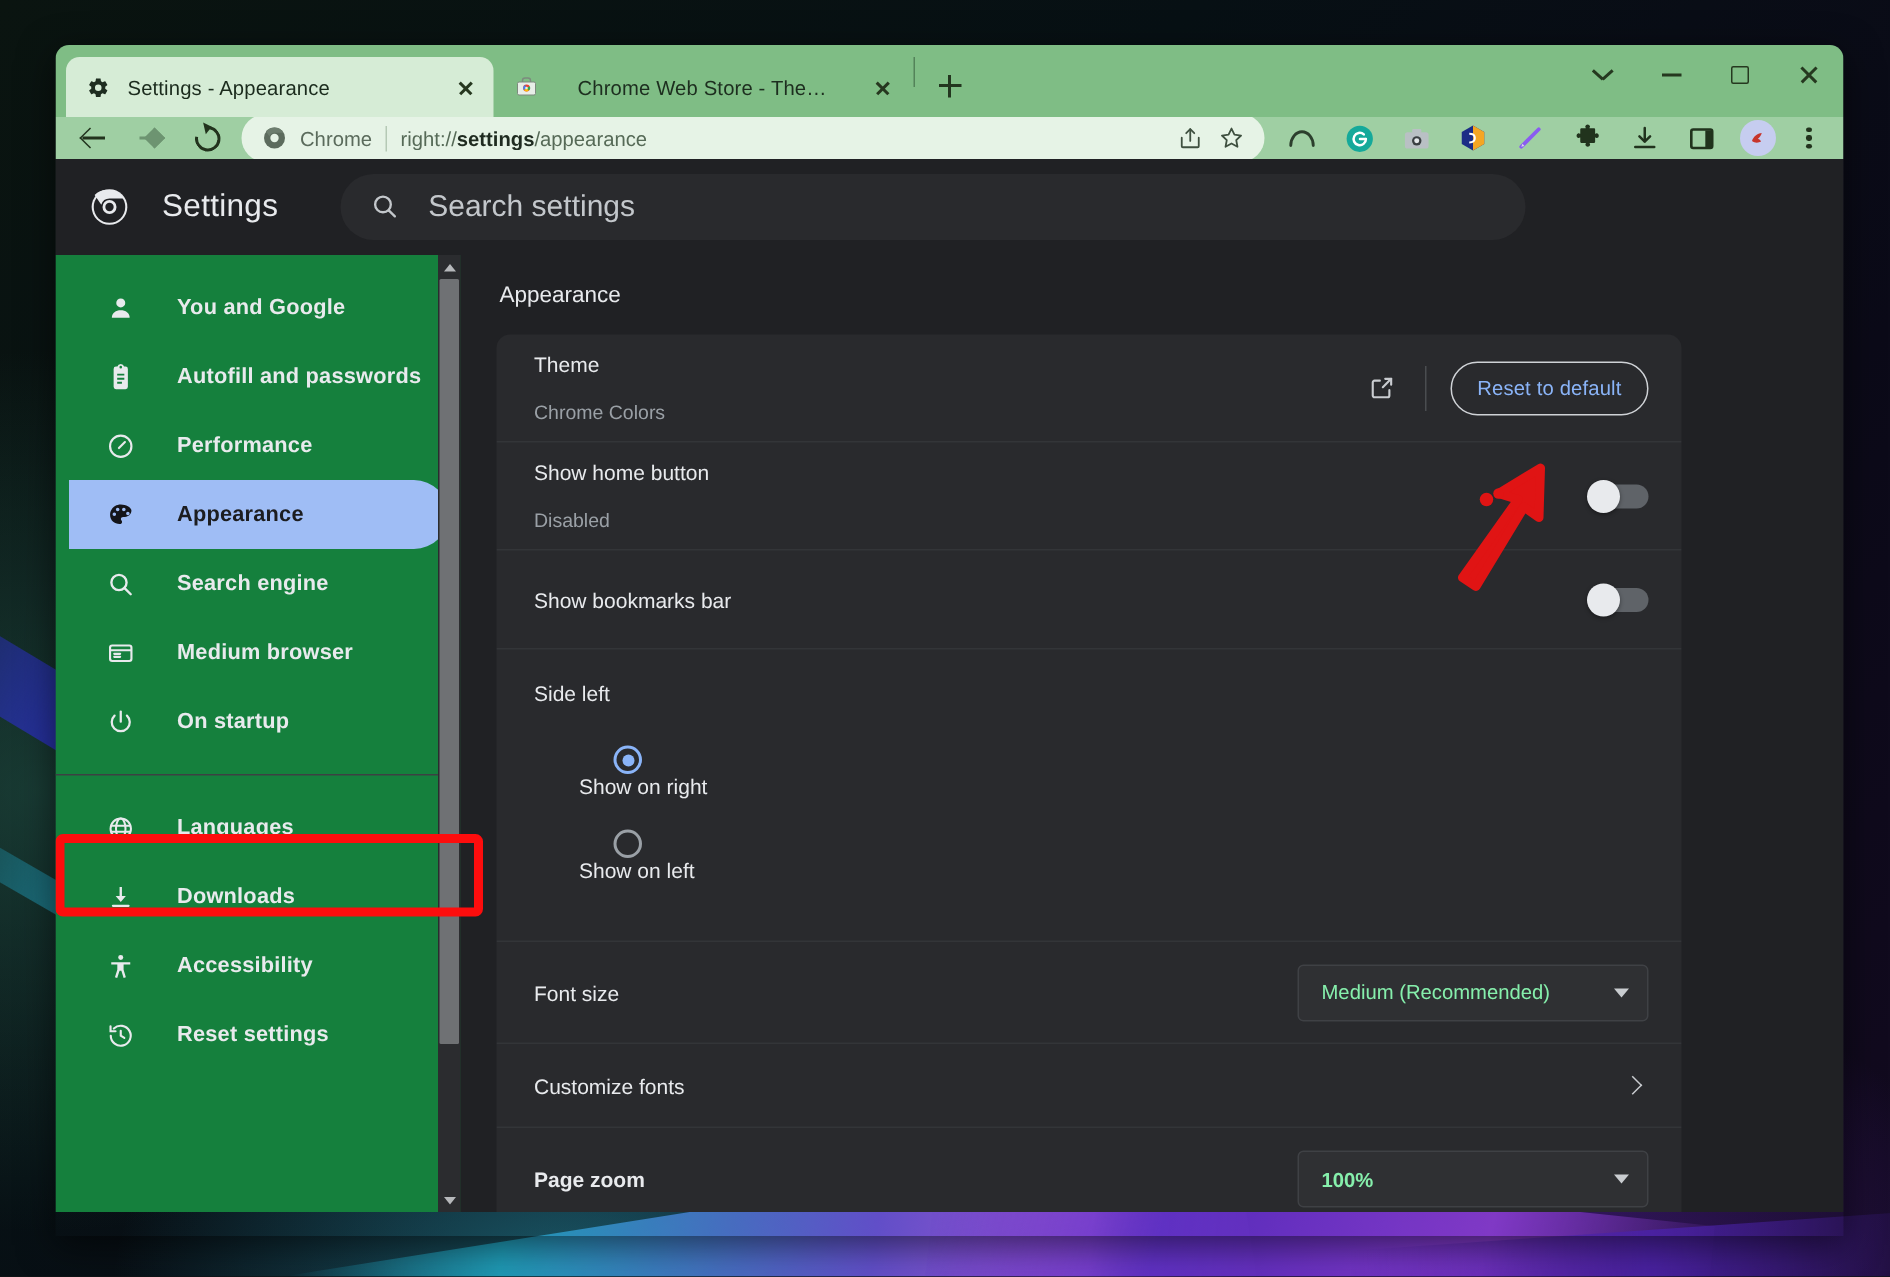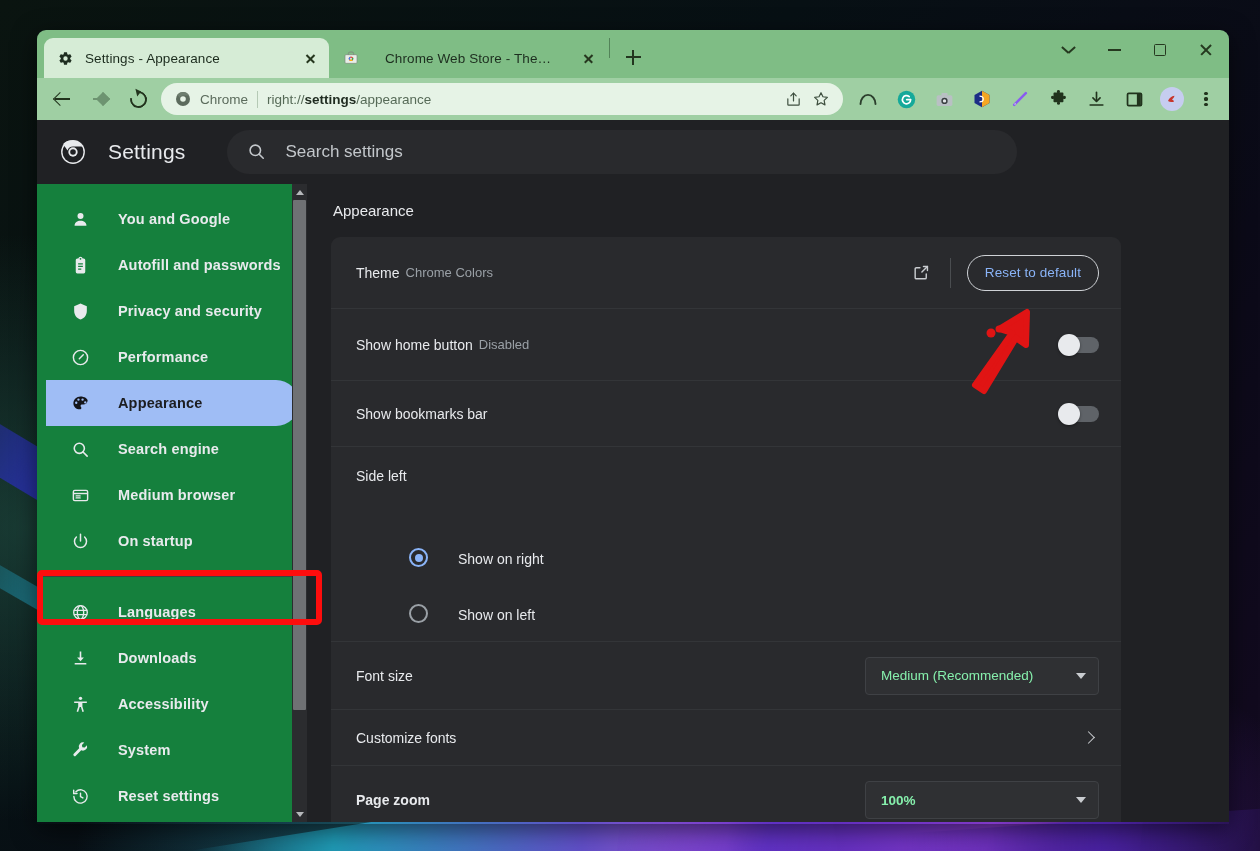--- a/index.html
+++ b/index.html
@@ -126,21 +126,21 @@
   .max-box { width: 12px; height: 12px; border: 1.7px solid #25381f; border-radius: 1.5px; }
   .close-x { position: relative; width: 14px; height: 14px; }
   .close-x::before, .close-x::after {
     content:""; position:absolute; left: 0; top: 6.3px; width: 14px; height: 1.7px; background:#25381f;
   }
   .close-x::before { transform: rotate(45deg); }
   .close-x::after { transform: rotate(-45deg); }
 
   
   .toolbar {
-    height: 42px; background: #9fcfa3;
+    height: 28px; background: #9fcfa3;
     display: flex; align-items: center; padding: 0 8px 0 6px;
   }
   .tb-btn {
     width: 34px; height: 34px; margin: 0 2px;
     display: flex; align-items: center; justify-content: center;
     border-radius: 50%; flex: 0 0 auto;
   }
   .arr { width: 17px; height: 17px; position: relative; }
   .arr::before {
     content:""; position:absolute; left:1px; top:7.5px; width:15px; height:1.8px; background:#22331d;
@@ -184,21 +184,21 @@
     height: 64px; display: flex; align-items: center; padding-left: 22px; flex: 0 0 64px;
     background: #202124;
   }
   .chrome-glyph { width: 28px; height: 28px; flex: 0 0 28px; }
   .settings-title { font-size: 21px; color: #e8eaed; margin-left: 21px; letter-spacing: .2px; }
   .search-box {
     margin-left: 42px; width: 790px; height: 44px; background: #292a2d;
     border-radius: 22px; display: flex; align-items: center; padding: 0 20px;
   }
   .search-ico { width: 20px; height: 20px; margin-right: 18px; flex: 0 0 20px; }
-  .search-ph { font-size: 17px; color: #c3c7cb; }
+  .search-ph { font-size: 20px; color: #c3c7cb; }
 
   .body-row { flex: 1; display: flex; min-height: 0; }
 
   
   .sidebar {
     width: 270px; flex: 0 0 270px; background: #15803d;
     position: relative; padding-top: 12px;
   }
   .nav-item {
     height: 46px; display: flex; align-items: center;
@@ -235,42 +235,42 @@
     position: relative; overflow: hidden;
   }
   .main-inner { width: 790px; margin-left: 24px; }
   .section-title { font-size: 15px; color: #e8eaed; margin-bottom: 18px; padding-left: 2px; }
   .card { background: #292a2d; border-radius: 9px; overflow: hidden; }
   .row {
     min-height: 72px; display: flex; align-items: center;
     padding: 0 22px 0 25px; border-bottom: 1px solid #333538;
   }
   .row:last-child { border-bottom: none; }
-  .row-texts { display: flex; flex-direction: row; gap: 6px; }
+  .row-texts { display: flex; flex-direction: column; gap: 16px; }
   .row-label { font-size: 14px; color: #e8eaed; }
   .row-sub { font-size: 13px; color: #9aa0a6; }
   .row-right { margin-left: auto; display: flex; align-items: center; }
 
   .extlink-btn { width: 36px; height: 36px; display:flex; align-items:center; justify-content:center; }
   .vdiv { width: 1px; height: 30px; background: #4a4d50; margin: 0 16px 0 10px; }
   .reset-btn {
     height: 36px; padding: 0 17px; border-radius: 18px;
     border: 1.5px solid #cfd2d6; background: transparent;
     color: #8ab4f8; font-size: 13.5px; font-family: "Liberation Sans", sans-serif;
     display: flex; align-items: center; letter-spacing:.1px;
   }
 
   .toggle { width: 38px; height: 16px; background: #5f6368; border-radius: 8px; position: relative; }
   .toggle .knob {
     position: absolute; left: -3px; top: -3px; width: 22px; height: 22px;
     border-radius: 50%; background: #e8eaed;
     box-shadow: 0 1px 3px rgba(0,0,0,.4);
   }
 
-  .radio-row { min-height: 56px; display:flex; align-items:flex-end; padding-left: 25px; border-bottom: none; }
+  .radio-row { min-height: 56px; display:flex; align-items:flex-start; padding-left: 25px; border-bottom: none; flex-direction: column; }
   .radio-group { padding: 6px 0 18px 0; }
   .radio-outer {
     width: 19px; height: 19px; border-radius: 50%;
     border: 2px solid #9aa0a6; margin-left: 53px; position: relative; flex: 0 0 19px;
   }
   .radio-outer.on { border-color: #8ab4f8; }
   .radio-outer.on::after {
     content:""; position: absolute; left: 3.5px; top: 3.5px;
     width: 8px; height: 8px; border-radius: 50%; background: #8ab4f8;
   }
@@ -509,28 +509,20 @@
 
         <div class="nav-item">
           <span class="nav-ico">
             <svg width="19" height="19" viewBox="0 0 24 24" fill="#e8eaed">
                 <path d="M16 3h-1.2a2.9 2.9 0 0 0-5.6 0H8a2 2 0 0 0-2 2v15a2 2 0 0 0 2 2h8a2 2 0 0 0 2-2V5a2 2 0 0 0-2-2zm-4-.6a1.1 1.1 0 1 1 0 2.2 1.1 1.1 0 0 1 0-2.2zM9 9h6v1.6H9zm0 3.4h6V14H9zm0 3.4h4v1.6H9z"></path>
               </svg>
           </span>
           <span class="nav-label">Autofill and passwords</span>
         </div>
 
-        <div class="nav-item">
-          <span class="nav-ico">
-            <svg width="19" height="19" viewBox="0 0 24 24" fill="#e8eaed">
-                <path d="M12 2 4 5.3v6.1c0 5 3.4 9.6 8 10.6 4.6-1 8-5.6 8-10.6V5.3z"></path>
-              </svg>
-          </span>
-          <span class="nav-label">Privacy and security</span>
-        </div>
 
         <div class="nav-item">
           <span class="nav-ico">
             <svg width="19" height="19" viewBox="0 0 24 24" fill="none" stroke="#e8eaed" stroke-width="1.8">
                 <circle cx="12" cy="12" r="9"></circle>
                 <path d="M15.5 8.5 10.5 13.5" stroke-linecap="round"></path>
               </svg>
           </span>
           <span class="nav-label">Performance</span>
         </div>
@@ -601,28 +593,20 @@
         <div class="nav-item">
           <span class="nav-ico">
             <svg width="19" height="19" viewBox="0 0 24 24" fill="#e8eaed">
                 <circle cx="12" cy="4.2" r="2.1"></circle>
                 <path d="M4 8.2h16v1.9h-5.6v4.4l1.9 6.4-1.9.6-1.9-6.2H11l-2 6.2-1.9-.6 2-6.4v-4.4H4z"></path>
               </svg>
           </span>
           <span class="nav-label">Accessibility</span>
         </div>
 
-        <div class="nav-item">
-          <span class="nav-ico">
-            <svg width="19" height="19" viewBox="0 0 24 24" fill="#e8eaed">
-                <path d="M20.2 5.3a5.4 5.4 0 0 1-7.3 6.5L6.1 18.6a1.8 1.8 0 1 1-2.6-2.6l6.8-6.8a5.4 5.4 0 0 1 6.5-7.3l-3 3 .5 2.9 2.9.5z"></path>
-              </svg>
-          </span>
-          <span class="nav-label">System</span>
-        </div>
 
         <div class="nav-item">
           <span class="nav-ico">
             <svg width="19" height="19" viewBox="0 0 24 24" fill="none" stroke="#e8eaed" stroke-width="1.8" stroke-linecap="round">
                 <path d="M3.6 12a8.4 8.4 0 1 0 2.6-6.1"></path>
                 <path d="M3.4 4v4.2h4.2"></path>
                 <path d="M12 7.8V12l3 1.8"></path>
               </svg>
           </span>
           <span class="nav-label">Reset settings</span>

